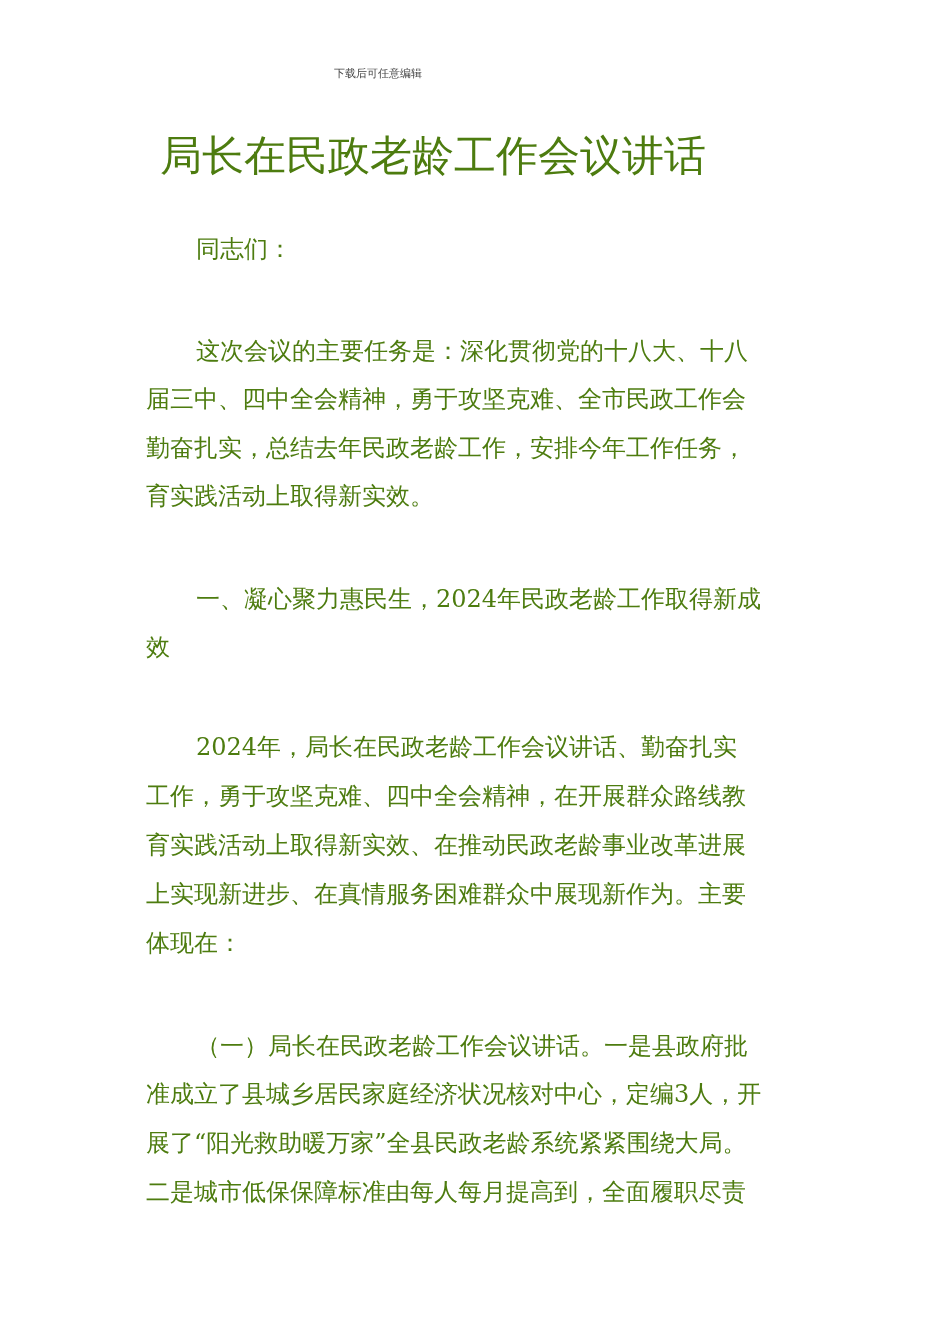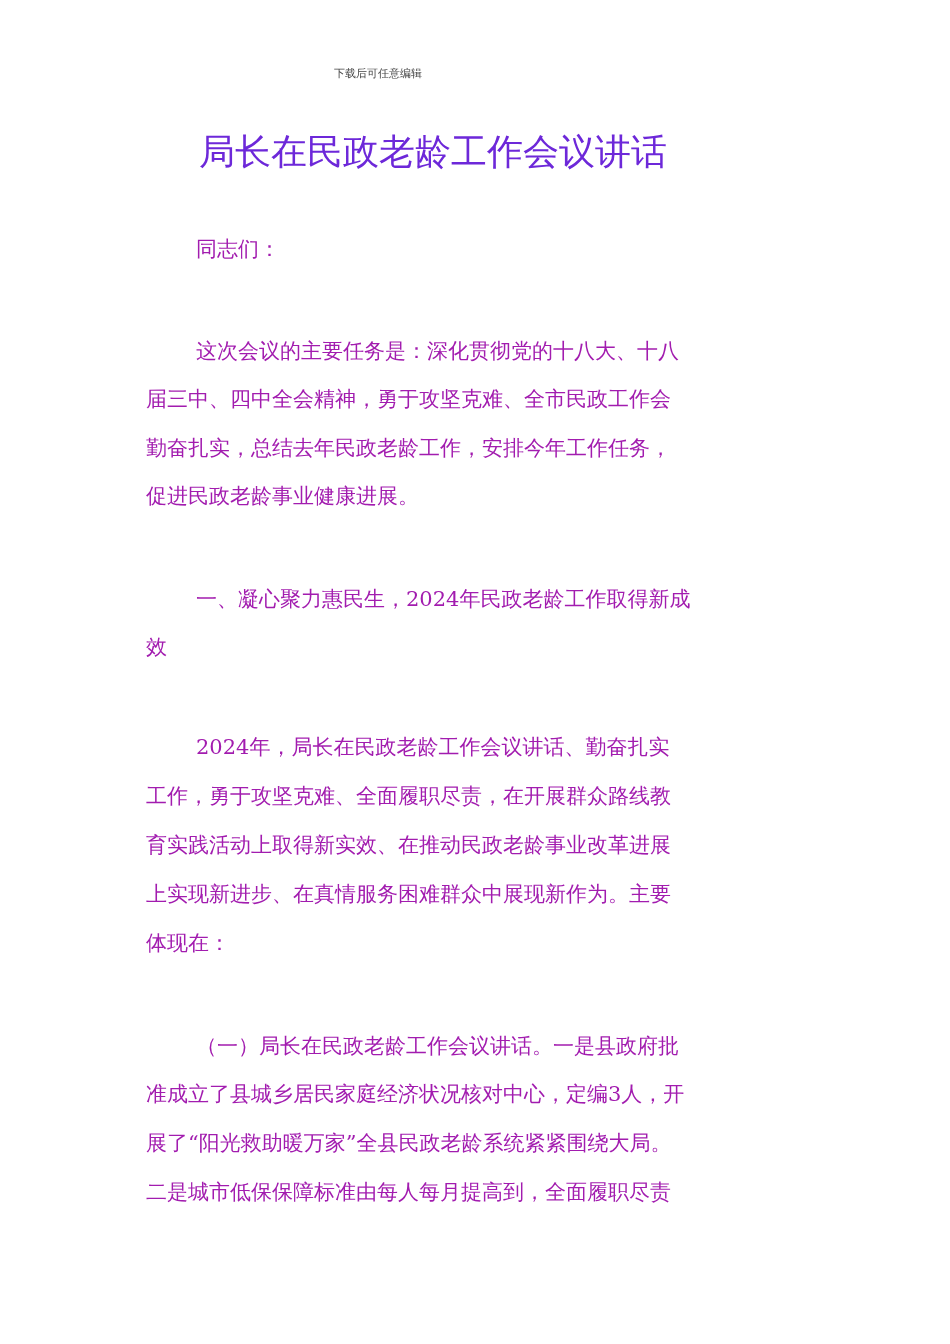--- a/index.html
+++ b/index.html
@@ -2,47 +2,47 @@
 <html><head>
   <meta charset="utf-8">
   <style>
     html, body { margin: 0; padding: 0; background: #ffffff; }
     body { width: 950px; height: 1344px; position: relative; overflow: hidden;
            font-family: "DejaVu Serif", "Liberation Serif", serif; color: #111; }
     .header-note { position: absolute; top: 66px; left: 0; width: 756px; text-align: center;
                    font-size: 11px; color: #444; }
     .title { position: absolute; top: 128px; left: 0; width: 866px; text-align: center;
              font-family: "DejaVu Sans", "Liberation Sans", sans-serif;
-             font-size: 36px; color: #6d28d9; letter-spacing: 0px; }
-    .line { position: absolute; left: 146px; font-size: 21px; white-space: nowrap; color: #a21caf; line-height: 30px; }
+             font-size: 42px; color: #4d7c0f; letter-spacing: 0px; }
+    .line { position: absolute; left: 146px; font-size: 24px; white-space: nowrap; color: #4d7c0f; line-height: 30px; }
     .indent { left: 196px; }
   </style>
 </head>
 <body>
 
 <div class="header-note">下载后可任意编辑</div>
 <div class="title">局长在民政老龄工作会议讲话</div>
 
 <div class="line indent" style="top:234px">同志们：</div>
 
 <div>
   <div class="line indent" style="top:336px">这次会议的主要任务是：深化贯彻党的十八大、十八</div>
   <div class="line" style="top:384px">届三中、四中全会精神，勇于攻坚克难、全市民政工作会</div>
   <div class="line" style="top:433px">勤奋扎实，总结去年民政老龄工作，安排今年工作任务，</div>
-  <div class="line" style="top:481px">促进民政老龄事业健康进展。</div>
+  <div class="line" style="top:481px">育实践活动上取得新实效。</div>
 </div>
 
 <div>
   <div class="line indent" style="top:584px">一、凝心聚力惠民生，2024年民政老龄工作取得新成</div>
   <div class="line" style="top:632px">效</div>
 </div>
 
 <div>
   <div class="line indent" style="top:732px">2024年，局长在民政老龄工作会议讲话、勤奋扎实</div>
-  <div class="line" style="top:781px">工作，勇于攻坚克难、全面履职尽责，在开展群众路线教</div>
+  <div class="line" style="top:781px">工作，勇于攻坚克难、四中全会精神，在开展群众路线教</div>
   <div class="line" style="top:830px">育实践活动上取得新实效、在推动民政老龄事业改革进展</div>
   <div class="line" style="top:879px">上实现新进步、在真情服务困难群众中展现新作为。主要</div>
   <div class="line" style="top:928px">体现在：</div>
 </div>
 
 <div>
   <div class="line indent" style="top:1031px">（一）局长在民政老龄工作会议讲话。一是县政府批</div>
   <div class="line" style="top:1079px">准成立了县城乡居民家庭经济状况核对中心，定编3人，开</div>
   <div class="line" style="top:1128px">展了“阳光救助暖万家”全县民政老龄系统紧紧围绕大局。</div>
   <div class="line" style="top:1177px">二是城市低保保障标准由每人每月提高到，全面履职尽责</div>

